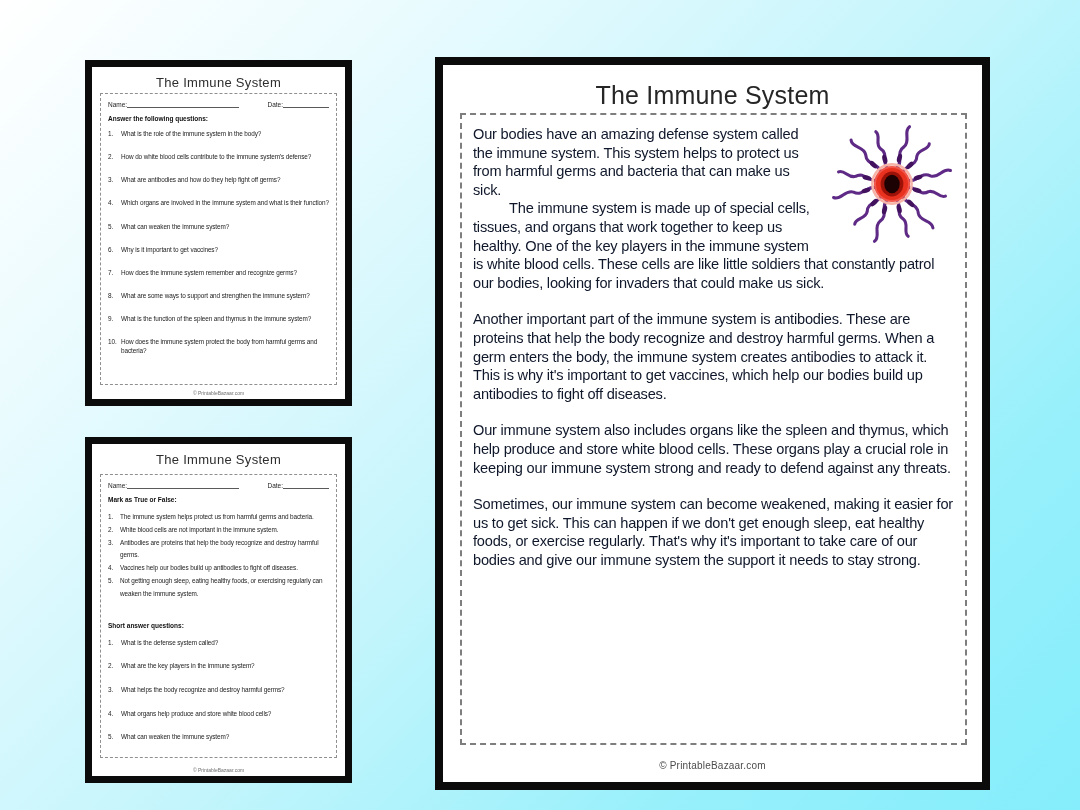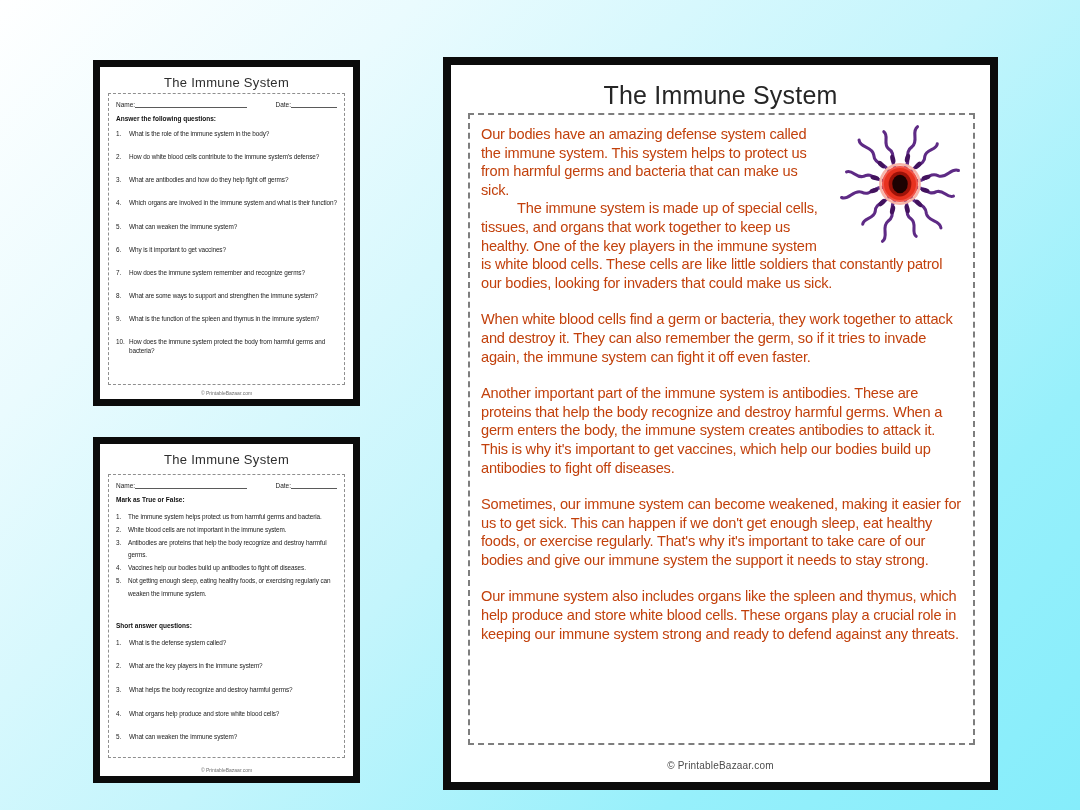--- a/index.html
+++ b/index.html
@@ -1,21 +1,21 @@
 <!DOCTYPE html>
 <html><head>
 <meta charset="utf-8">
 <style>
   html,body{margin:0;padding:0;}
   body{
     width:1080px;height:810px;overflow:hidden;position:relative;
     background:linear-gradient(135deg,#ffffff 0%,#eafbfe 22%,#c4f5fc 52%,#97f0fb 78%,#85edfb 100%);
     font-family:"Liberation Sans",sans-serif;
   }
-  .page{position:absolute;background:#ffffff;border-style:solid;border-color:#0b0b0b;box-sizing:border-box;margin-left:8px;}
+  .page{position:absolute;background:#ffffff;border-style:solid;border-color:#0b0b0b;box-sizing:border-box;}
   .page-small{left:85px;width:267px;height:346px;border-width:7px;}
   #questions-page{top:60px;}
   #truefalse-page{top:437px;}
   #passage-page{left:435px;top:57px;width:555px;height:733px;border-width:8px;}
 
   
   .ws-title{text-align:center;font-size:13px;color:#2e2e2e;margin-top:8px;letter-spacing:.3px;}
   .small-box{position:absolute;left:8px;right:8px;border:1px dashed #8f8f8f;padding:6px 7px;box-sizing:border-box;overflow:hidden;}
   #questions-page .small-box{top:26px;bottom:14px;}
   #truefalse-page .small-box{top:30px;bottom:18px;}
@@ -32,21 +32,21 @@
   .tf-item{line-height:2.0;margin-bottom:0px;}
   .tf-item .num{flex:0 0 12px;}
   .sa-item{line-height:1.35;margin-bottom:15px;}
   .txt{flex:1;}
   .ws-footer{position:absolute;bottom:3px;left:0;right:0;text-align:center;font-size:5px;color:#6e6e6e;}
 
   
   .big-title{text-align:center;font-size:25px;font-weight:400;color:#262626;margin-top:16px;letter-spacing:.2px;}
   .big-box{position:absolute;left:17px;right:15px;top:48px;bottom:37px;border:2px dashed #7e7e7e;padding:10px 11px 0 11px;box-sizing:border-box;overflow:hidden;}
   .germ{float:right;width:124px;height:124px;margin:-3px 0 6px 10px;}
-  .passage p{margin:0 0 18px;font-size:14.6px;line-height:18.6px;color:#c2410c;letter-spacing:-0.2px;}
+  .passage p{margin:0 0 18px;font-size:14.6px;line-height:18.6px;color:#0f172a;letter-spacing:-0.2px;}
   .passage p.tight{margin-bottom:0;}
   .passage p.indent{text-indent:36px;}
   .big-footer{position:absolute;bottom:11px;left:0;right:0;text-align:center;font-size:10px;color:#4c4c4c;letter-spacing:.2px;}
 </style>
 </head>
 <body>
 
 <div class="page page-small" id="questions-page">
   <div class="ws-title">The Immune System</div>
   <div class="small-box">
@@ -222,20 +222,19 @@
           <circle r="17.5" fill="#f1564a"></circle>
           <circle r="15.5" fill="#e8321f"></circle>
           <ellipse rx="11" ry="12" fill="#9c1208"></ellipse>
           <ellipse rx="7.5" ry="9" fill="#1c0202"></ellipse>
         </g>
       </svg>
     </div>
     <div class="passage">
         <p class="tight">Our bodies have an amazing defense system called the immune system. This system helps to protect us from harmful germs and bacteria that can make us sick.</p>
         <p class="indent">The immune system is made up of special cells, tissues, and organs that work together to keep us healthy. One of the key players in the immune system is white blood cells. These cells are like little soldiers that constantly patrol our bodies, looking for invaders that could make us sick.</p>
-        <p>When white blood cells find a germ or bacteria, they work together to attack and destroy it. They can also remember the germ, so if it tries to invade again, the immune system can fight it off even faster.</p>
         <p>Another important part of the immune system is antibodies. These are proteins that help the body recognize and destroy harmful germs. When a germ enters the body, the immune system creates antibodies to attack it. This is why it's important to get vaccines, which help our bodies build up antibodies to fight off diseases.</p>
+        <p>Our immune system also includes organs like the spleen and thymus, which help produce and store white blood cells. These organs play a crucial role in keeping our immune system strong and ready to defend against any threats.</p>
         <p>Sometimes, our immune system can become weakened, making it easier for us to get sick. This can happen if we don't get enough sleep, eat healthy foods, or exercise regularly. That's why it's important to take care of our bodies and give our immune system the support it needs to stay strong.</p>
-        <p>Our immune system also includes organs like the spleen and thymus, which help produce and store white blood cells. These organs play a crucial role in keeping our immune system strong and ready to defend against any threats.</p>
       </div>
   </div>
   <div class="big-footer">© PrintableBazaar.com</div>
 </div>
 
 </body></html>

